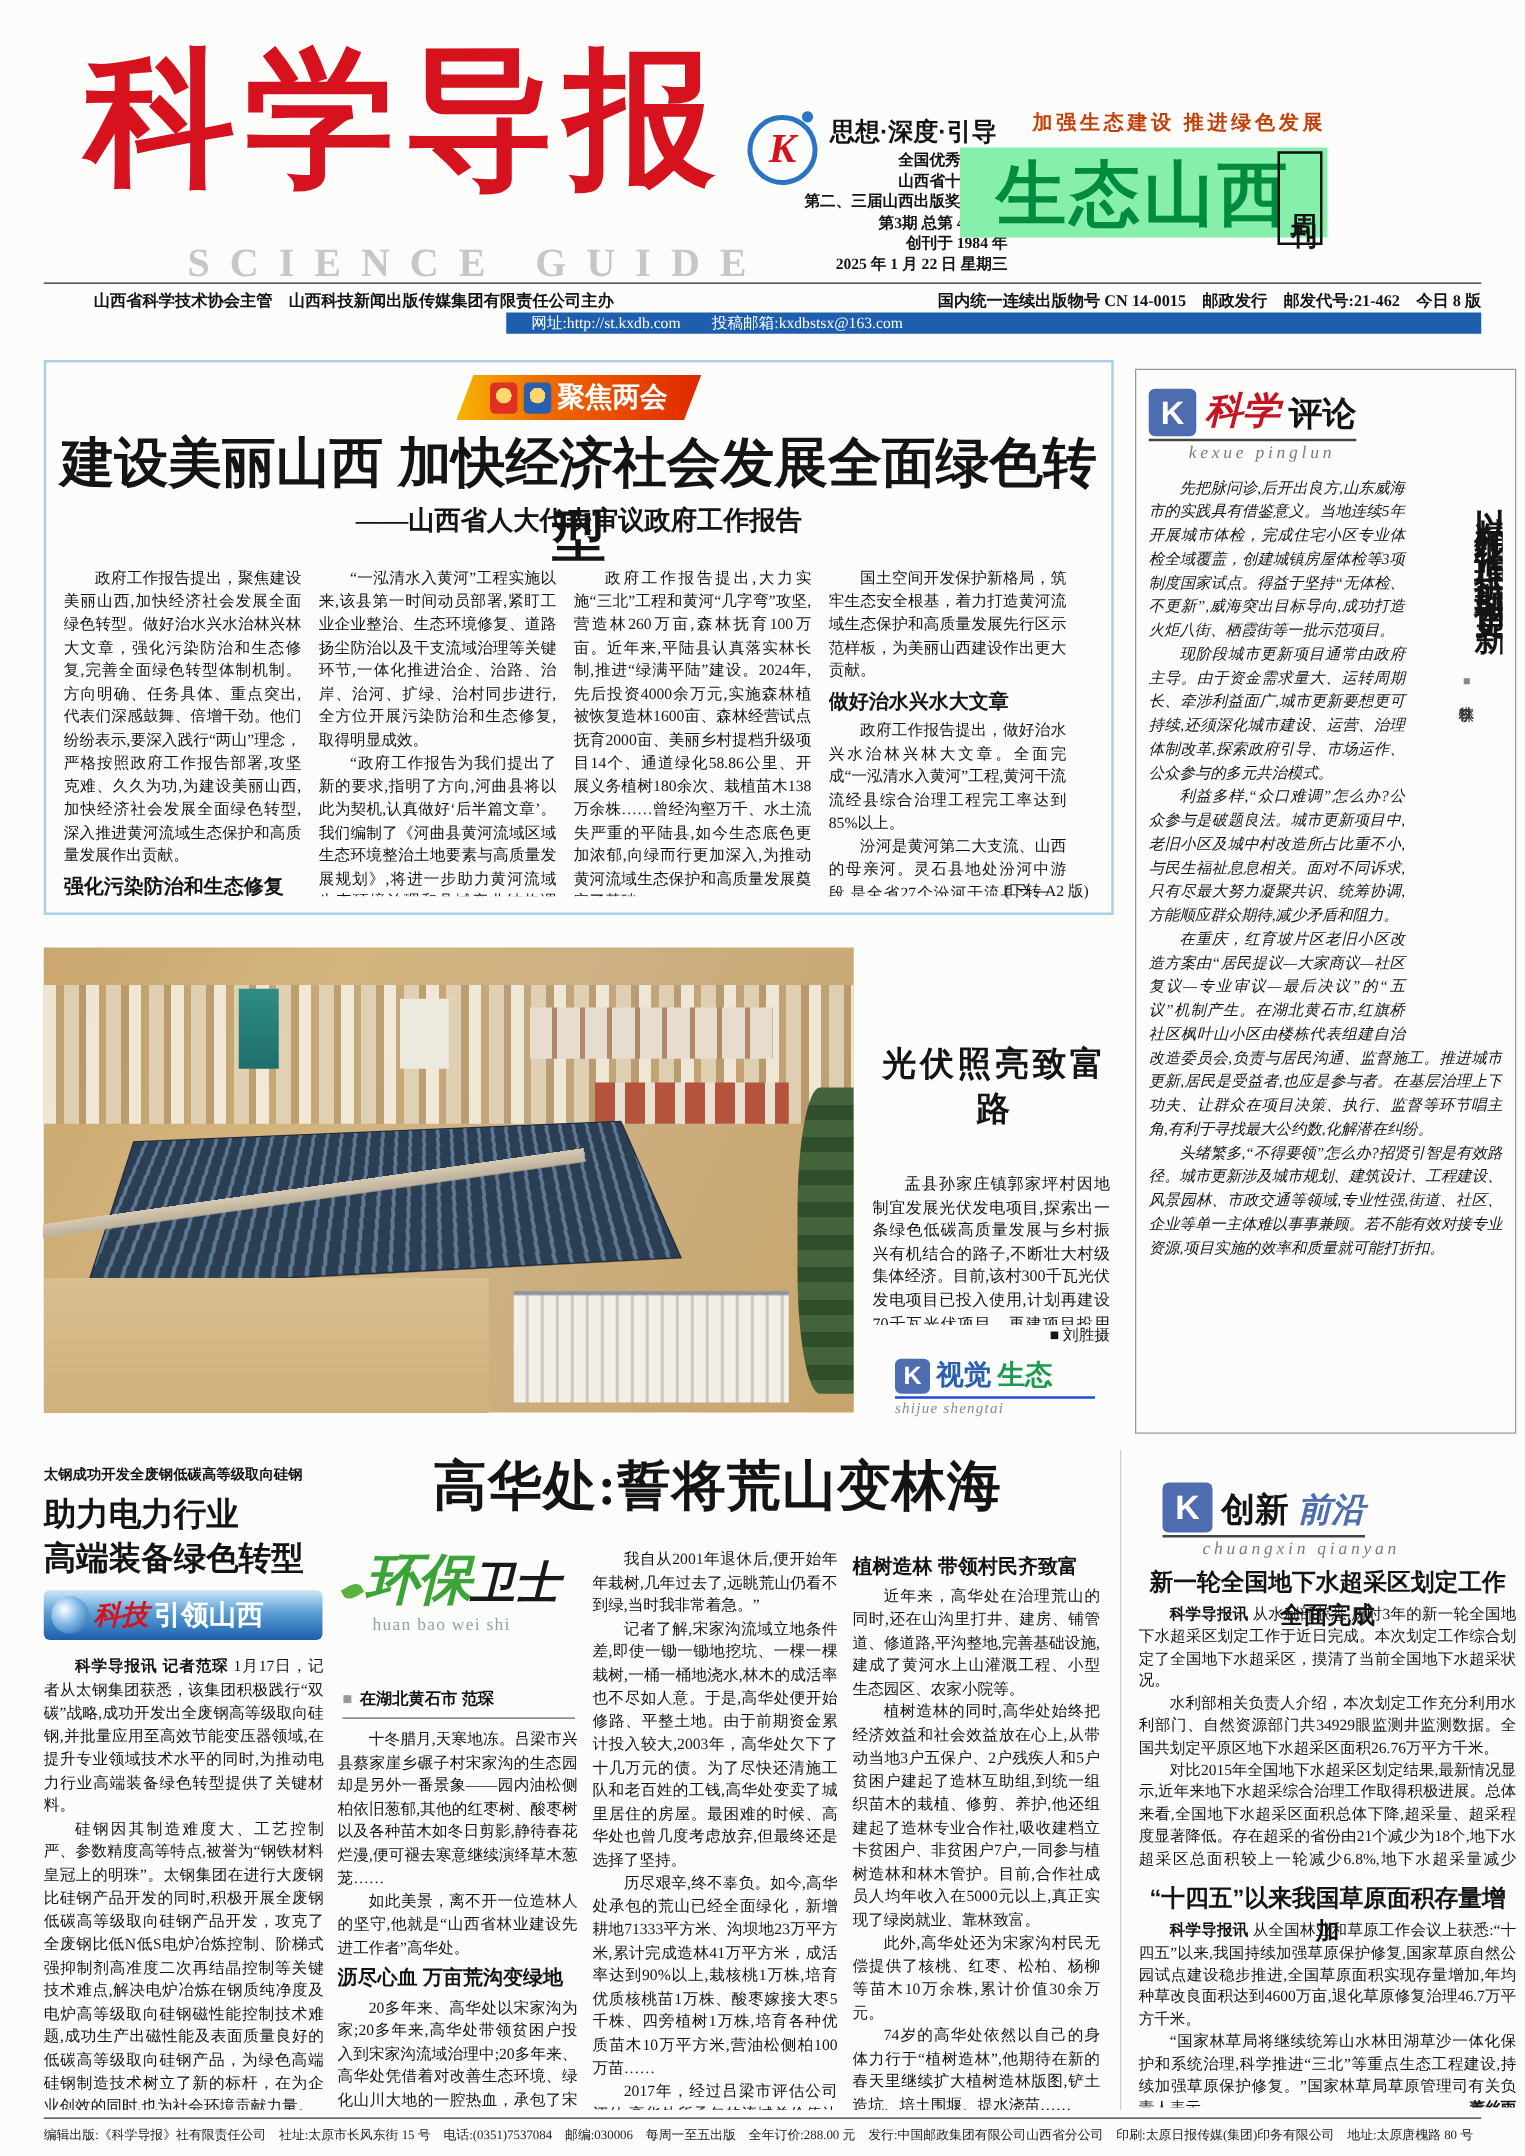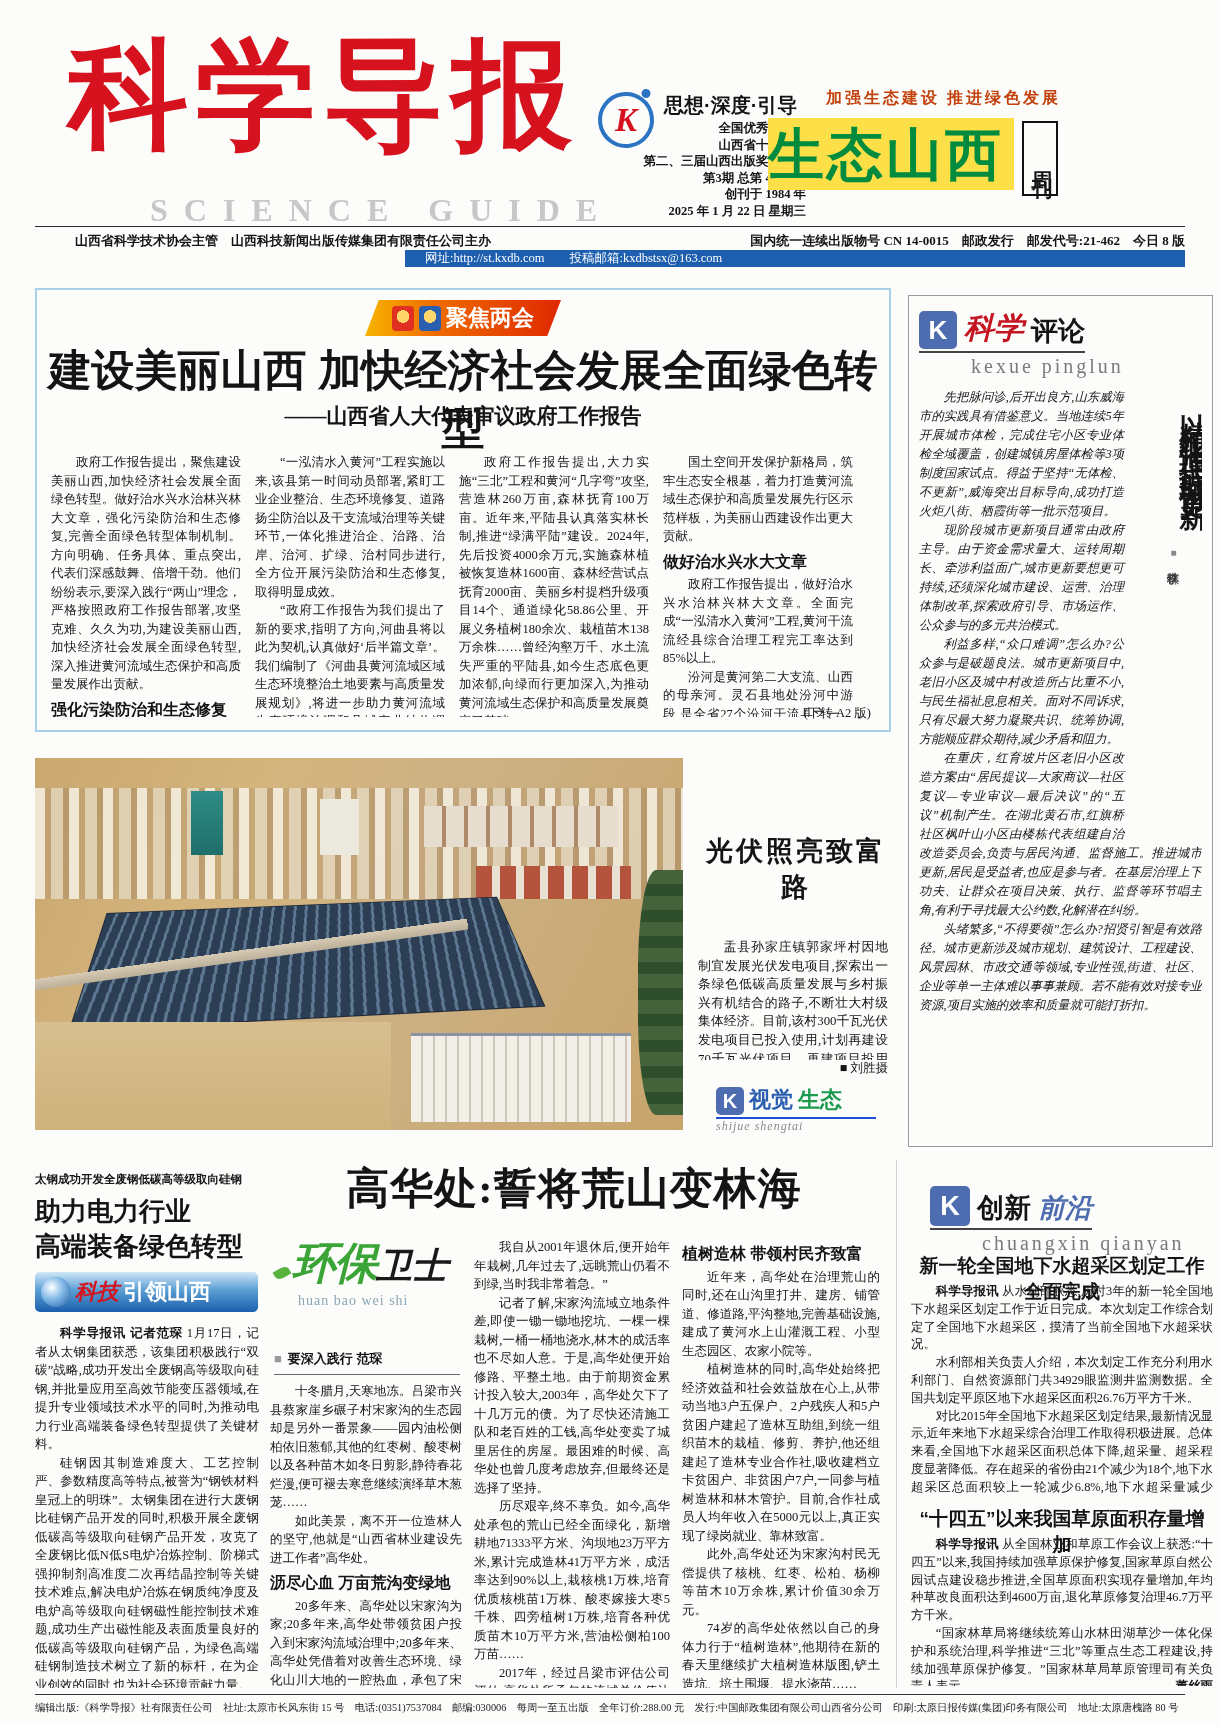--- a/index.html
+++ b/index.html
@@ -14,22 +14,22 @@
   .masthead-title{left:68px;top:30px;font-size:120px;line-height:1.1;font-weight:900;
        color:#d5121e;letter-spacing:8px;font-family:"Liberation Serif",serif;}
   .masthead-en{left:150px;top:192px;font-size:32px;color:#c7c7c7;letter-spacing:16px;font-weight:600;}
   .brand-logo{left:598px;top:92px;width:48px;height:48px;border:4px solid #2b74c4;border-radius:50%;
        display:flex;align-items:center;justify-content:center;transform:rotate(-8deg);}
   .brand-logo .k{color:#d5121e;font-size:33px;font-weight:900;font-style:italic;transform:rotate(8deg);}
   .brand-logo::after{content:"";position:absolute;right:-4px;top:-4px;width:9px;height:9px;border-radius:50%;background:#2b74c4;}
   .slogan{left:664px;top:92px;font-size:20px;font-weight:800;font-family:"Liberation Sans",sans-serif;}
   .honors{left:570px;top:120px;width:236px;text-align:right;font-size:12.5px;line-height:16.5px;font-weight:600;}
   .eco-slogan{left:826px;top:88px;width:260px;color:#c2410c;font-size:16px;letter-spacing:3px;font-weight:600;}
-  .eco-box{left:768px;top:118px;width:246px;height:72px;background:#fde047;color:#008b3f;
-       font-size:56px;font-weight:900;line-height:74px;letter-spacing:3px;
+  .eco-box{left:768px;top:118px;width:294px;height:72px;background:#86efac;color:#008b3f;
+       font-size:56px;font-weight:900;text-align:center;line-height:74px;letter-spacing:3px;
        font-family:"Liberation Sans",sans-serif;}
   .weekly-box{left:1022px;top:121px;width:32px;height:66px;border:2px solid #101010;
        writing-mode:vertical-rl;font-size:21px;font-weight:800;letter-spacing:6px;
        text-align:center;padding-top:5px;font-family:"Liberation Sans",sans-serif;}
   .rule-top{left:35px;top:226px;width:1150px;height:1px;background:#2a2a2a;}
   .host-line{left:35px;top:232px;font-size:13px;font-weight:700;margin-left:40px;}
   .issue-line{right:35px;top:232px;font-size:13px;font-weight:700;text-align:right;position:absolute;}
   .blue-bar{left:405px;top:250px;width:780px;height:17px;background:#1d5fae;color:#fff;
        font-size:12.5px;line-height:17px;padding-left:20px;box-sizing:border-box;}
   
@@ -78,21 +78,21 @@
   .vision-logo{left:716px;top:1085px;width:160px;}
   .vision-logo .cn1{color:#2a5fb0;} .vision-logo .cn2{color:#1c9a4e;}
   .vision-logo .cn{font-size:22px;font-weight:900;}
   .logo-py{color:#8a8a8a;font-size:12px;font-style:italic;letter-spacing:1px;border-top:2px solid #1d4ed8;margin-top:2px;}
   
   .comm-box{left:908px;top:295px;width:305px;height:852px;border:1px solid #999;box-sizing:border-box;padding:12px 10px 8px;}
   .sec-header{display:flex;align-items:flex-end;gap:7px;border-bottom:2px solid #444;padding-bottom:2px;width:max-content;}
   .sec-header .cnred{color:#c41520;font-size:30px;font-weight:900;font-style:italic;}
   .sec-header .cnblk{color:#141414;font-size:27px;font-weight:700;}
   .sec-header .cnblue{color:#4e6cb0;font-size:27px;font-weight:900;font-style:italic;}
-  .sec-py{color:#7a7a7a;font-size:20px;letter-spacing:3px;margin:2px 0 0 52px;}
+  .sec-py{color:#7a7a7a;font-size:14px;font-style:italic;letter-spacing:3px;margin:2px 0 0 32px;}
   .comm-body{margin-top:10px;height:712px;overflow:hidden;font-size:12.3px;line-height:19px;
        text-align:justify;font-style:italic;}
   .v-block{float:right;width:66px;height:436px;margin:4px 0 10px 12px;font-style:normal;}
   .v-title{writing-mode:vertical-rl;float:right;height:100%;font-size:27px;font-weight:900;
        font-family:"Liberation Sans",sans-serif;letter-spacing:8px;}
   .v-author{writing-mode:vertical-rl;float:right;height:100%;font-size:12.5px;color:#333;padding-top:155px;}
   .v-author::before{content:"■";color:#888;font-size:10px;margin-bottom:4px;}
   
   .steel-kicker{left:35px;top:1172px;width:224px;font-size:11.5px;font-weight:700;
        font-family:"Liberation Sans",sans-serif;white-space:nowrap;}
@@ -259,21 +259,21 @@
 </div>
 
 <div class="abs divider-v"></div>
 <div class="abs forest-title">高华处:誓将荒山变林海</div>
 <div class="abs huanbao">
   <div>
     <span class="leaf"></span><span class="l1">环保</span><span class="l2">卫士</span>
   </div>
   <div class="py">huan bao wei shi</div>
 </div>
-<div class="abs forest-byline">要深入践行 范琛</div>
+<div class="abs forest-byline">在湖北黄石市 范琛</div>
 <div class="abs forest-c1 newscol">
     <p class="para">十冬腊月,天寒地冻。吕梁市兴县蔡家崖乡碾子村宋家沟的生态园却是另外一番景象——园内油松侧柏依旧葱郁,其他的红枣树、酸枣树以及各种苗木如冬日剪影,静待春花烂漫,便可褪去寒意继续演绎草木葱茏……</p>
     <p class="para">如此美景，离不开一位造林人的坚守,他就是“山西省林业建设先进工作者”高华处。</p>
     <h4 class="subhead">沥尽心血 万亩荒沟变绿地</h4>
     <p class="para">20多年来、高华处以宋家沟为家;20多年来,高华处带领贫困户投入到宋家沟流域治理中;20多年来、高华处凭借着对改善生态环境、绿化山川大地的一腔热血，承包了宋家沟320万平方米的荒沟，用林科人的倔强践行着“誓将黄土荒山变林海”的初心。</p>
   </div>
 <div class="abs forest-c2 newscol">
     <p class="para">我自从2001年退休后,便开始年年栽树,几年过去了,远眺荒山仍看不到绿,当时我非常着急。”</p>
     <p class="para">记者了解,宋家沟流域立地条件差,即使一锄一锄地挖坑、一棵一棵栽树,一桶一桶地浇水,林木的成活率也不尽如人意。于是,高华处便开始修路、平整土地。由于前期资金累计投入较大,2003年，高华处欠下了十几万元的债。为了尽快还清施工队和老百姓的工钱,高华处变卖了城里居住的房屋。最困难的时候、高华处也曾几度考虑放弃,但最终还是选择了坚持。</p>
     <p class="para">历尽艰辛,终不辜负。如今,高华处承包的荒山已经全面绿化，新增耕地71333平方米、沟坝地23万平方米,累计完成造林41万平方米，成活率达到90%以上,栽核桃1万株,培育优质核桃苗1万株、酸枣嫁接大枣5千株、四旁植树1万株,培育各种优质苗木10万平方米,营油松侧柏100万苗……</p>

